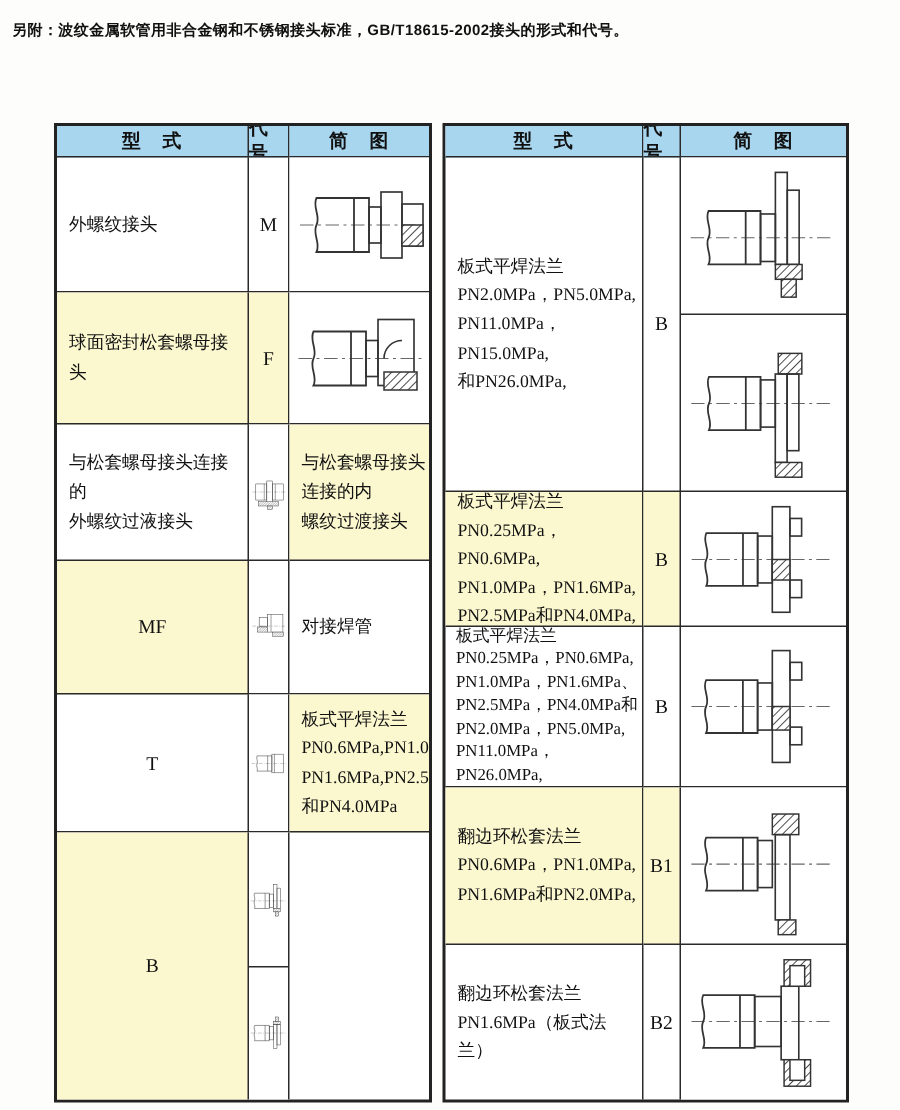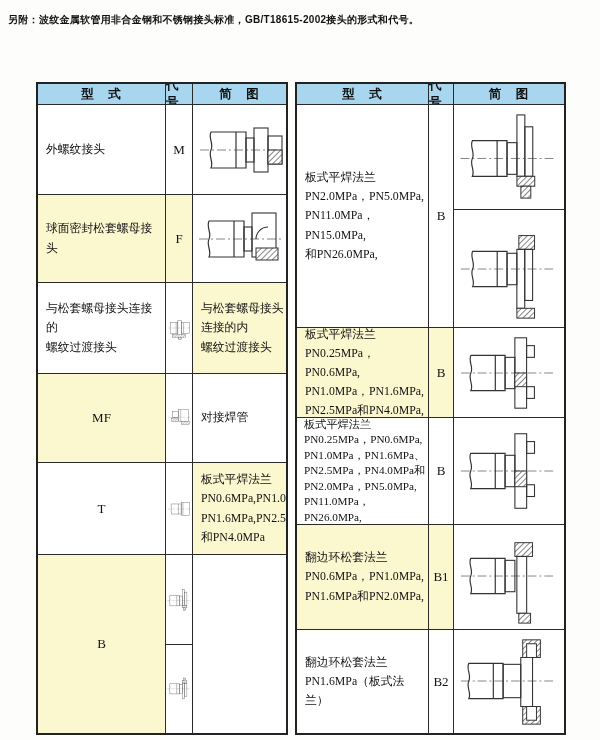--- a/index.html
+++ b/index.html
@@ -81,21 +81,21 @@
         <line class="cl" x1="5" y1="43" x2="88" y2="43"></line>
         <use href="#hose" x="10" y="25"></use>
         <rect class="o" x="50" y="31" width="8" height="24"></rect>
         <rect class="o" x="58" y="17" width="24" height="44"></rect>
         <path class="o" d="M62,43 A12 12 0 0 1 74,31"></path>
         <rect class="h" x="62" y="52" width="22" height="12"></rect>
       </svg>
     </div>
 
     <div class="c type">与松套螺母接头连接的
-螺纹过渡接头</div>
+外螺纹过液接头</div>
     <div class="c diag">
       <svg class="dg" width="92" height="90" viewBox="0 0 92 90">
         <line class="cl" x1="8" y1="45" x2="86" y2="45"></line>
         <rect class="o" x="16" y="26" width="26" height="38"></rect>
         <line class="o" x1="36" y1="26" x2="36" y2="64"></line>
         <rect class="o" x="56" y="26" width="26" height="38"></rect>
         <line class="o" x1="62" y1="26" x2="62" y2="64"></line>
         <rect class="o" x="42" y="19" width="14" height="52"></rect>
         <rect class="h" x="22" y="68" width="48" height="10"></rect>
         <rect class="h" x="44" y="78" width="12" height="8"></rect>

